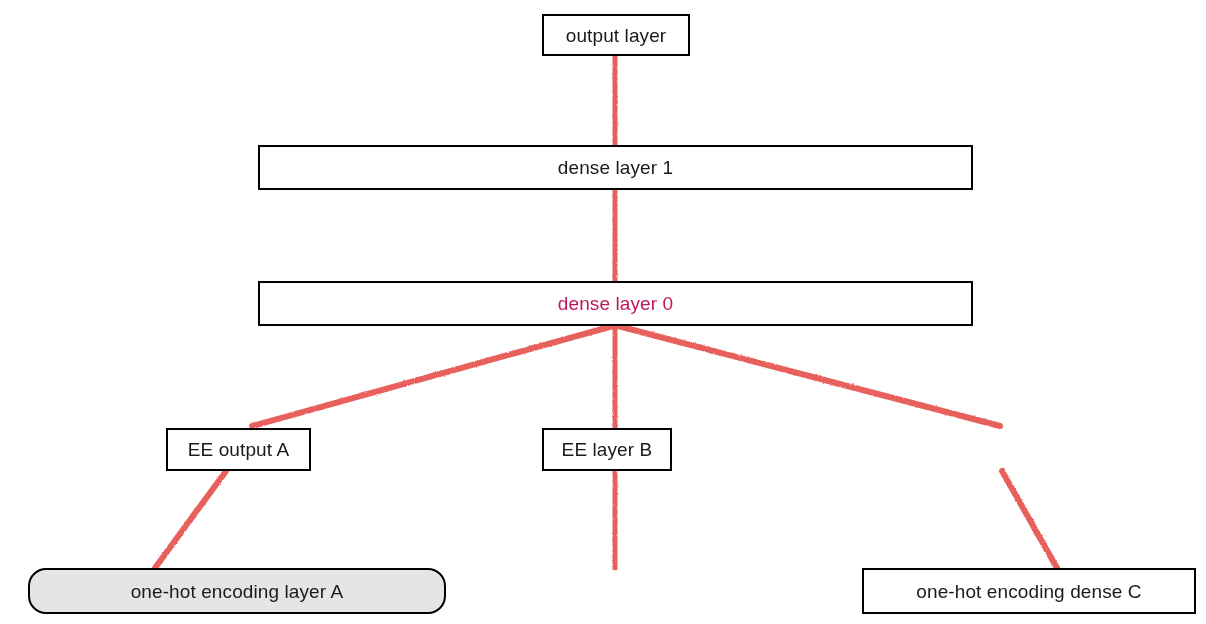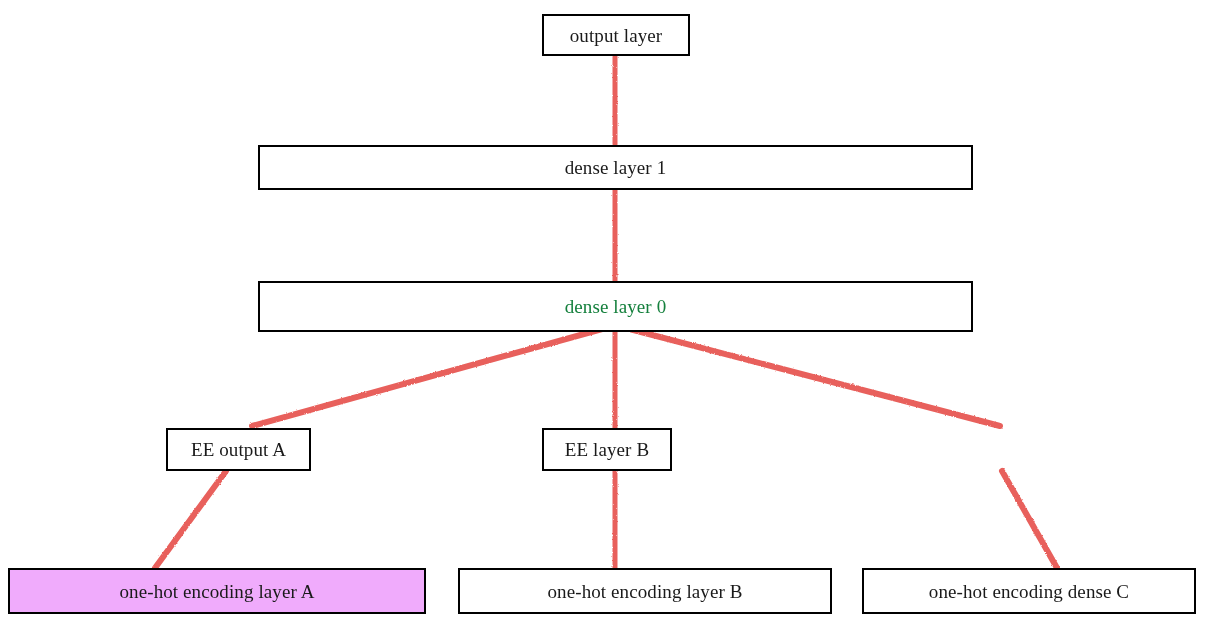--- a/index.html
+++ b/index.html
@@ -6,21 +6,21 @@
     margin: 0;
     padding: 0;
     background: #ffffff;
   }
   #canvas {
     position: relative;
     width: 1206px;
     height: 624px;
     background: #ffffff;
     overflow: hidden;
-    font-family: Liberation Serif, serif;
+    font-family: Liberation Sans, sans-serif;
   }
   #edge-layer {
     position: absolute;
     left: 0;
     top: 0;
     width: 1206px;
     height: 624px;
     pointer-events: none;
   }
   .node {
@@ -65,32 +65,29 @@
         <line x1="1057" y1="568" x2="1002" y2="471" stroke="#e8615c" stroke-width="6" stroke-linecap="round"></line>
       </g>
   </svg>
 
   <div class="node" style="left: 542px; top: 14px; width: 148px; height: 42px; border-color: rgb(0, 0, 0); background: rgb(255, 255, 255); color: rgb(26, 26, 26);">
     <span class="node-label">output layer</span>
   </div>
   <div class="node" style="left: 258px; top: 145px; width: 715px; height: 45px; border-color: rgb(0, 0, 0); background: rgb(255, 255, 255); color: rgb(26, 26, 26); text-align: right;">
     <span class="node-label">dense layer 1</span>
   </div>
-  <div class="node" style="left: 258px; top: 281px; width: 715px; height: 51px; border-color: rgb(0, 0, 0); background: rgb(255, 255, 255); color: #15803d;">
+  <div class="node" style="left: 258px; top: 281px; width: 715px; height: 45px; border-color: rgb(0, 0, 0); background: rgb(255, 255, 255); color: #be185d;">
     <span class="node-label">dense layer 0</span>
   </div>
   <div class="node" style="left: 166px; top: 428px; width: 145px; height: 43px; border-color: rgb(0, 0, 0); background: rgb(255, 255, 255); color: rgb(26, 26, 26);">
     <span class="node-label">EE output A</span>
   </div>
   <div class="node" style="left: 542px; top: 428px; width: 130px; height: 43px; border-color: rgb(0, 0, 0); background: rgb(255, 255, 255); color: rgb(26, 26, 26);">
     <span class="node-label">EE layer B</span>
   </div>
-  <div class="node" style="left: 8px; top: 568px; width: 418px; height: 46px; border-color: rgb(0, 0, 0); background: #f0abfc; color: rgb(26, 26, 26);">
+  <div class="node" style="left: 28px; top: 568px; width: 418px; height: 46px; border-color: rgb(0, 0, 0); background: #e5e5e5; color: rgb(26, 26, 26); border-radius: 18px;">
     <span class="node-label">one-hot encoding layer A</span>
-  </div>
-  <div class="node" style="left: 458px; top: 568px; width: 374px; height: 46px; border-color: rgb(0, 0, 0); background: rgb(255, 255, 255); color: rgb(26, 26, 26);">
-    <span class="node-label">one-hot encoding layer B</span>
   </div>
   <div class="node" style="left: 862px; top: 568px; width: 334px; height: 46px; border-color: rgb(0, 0, 0); background: rgb(255, 255, 255); color: rgb(26, 26, 26);">
     <span class="node-label">one-hot encoding dense C</span>
   </div>
 
 </div>
 
 </body></html>

